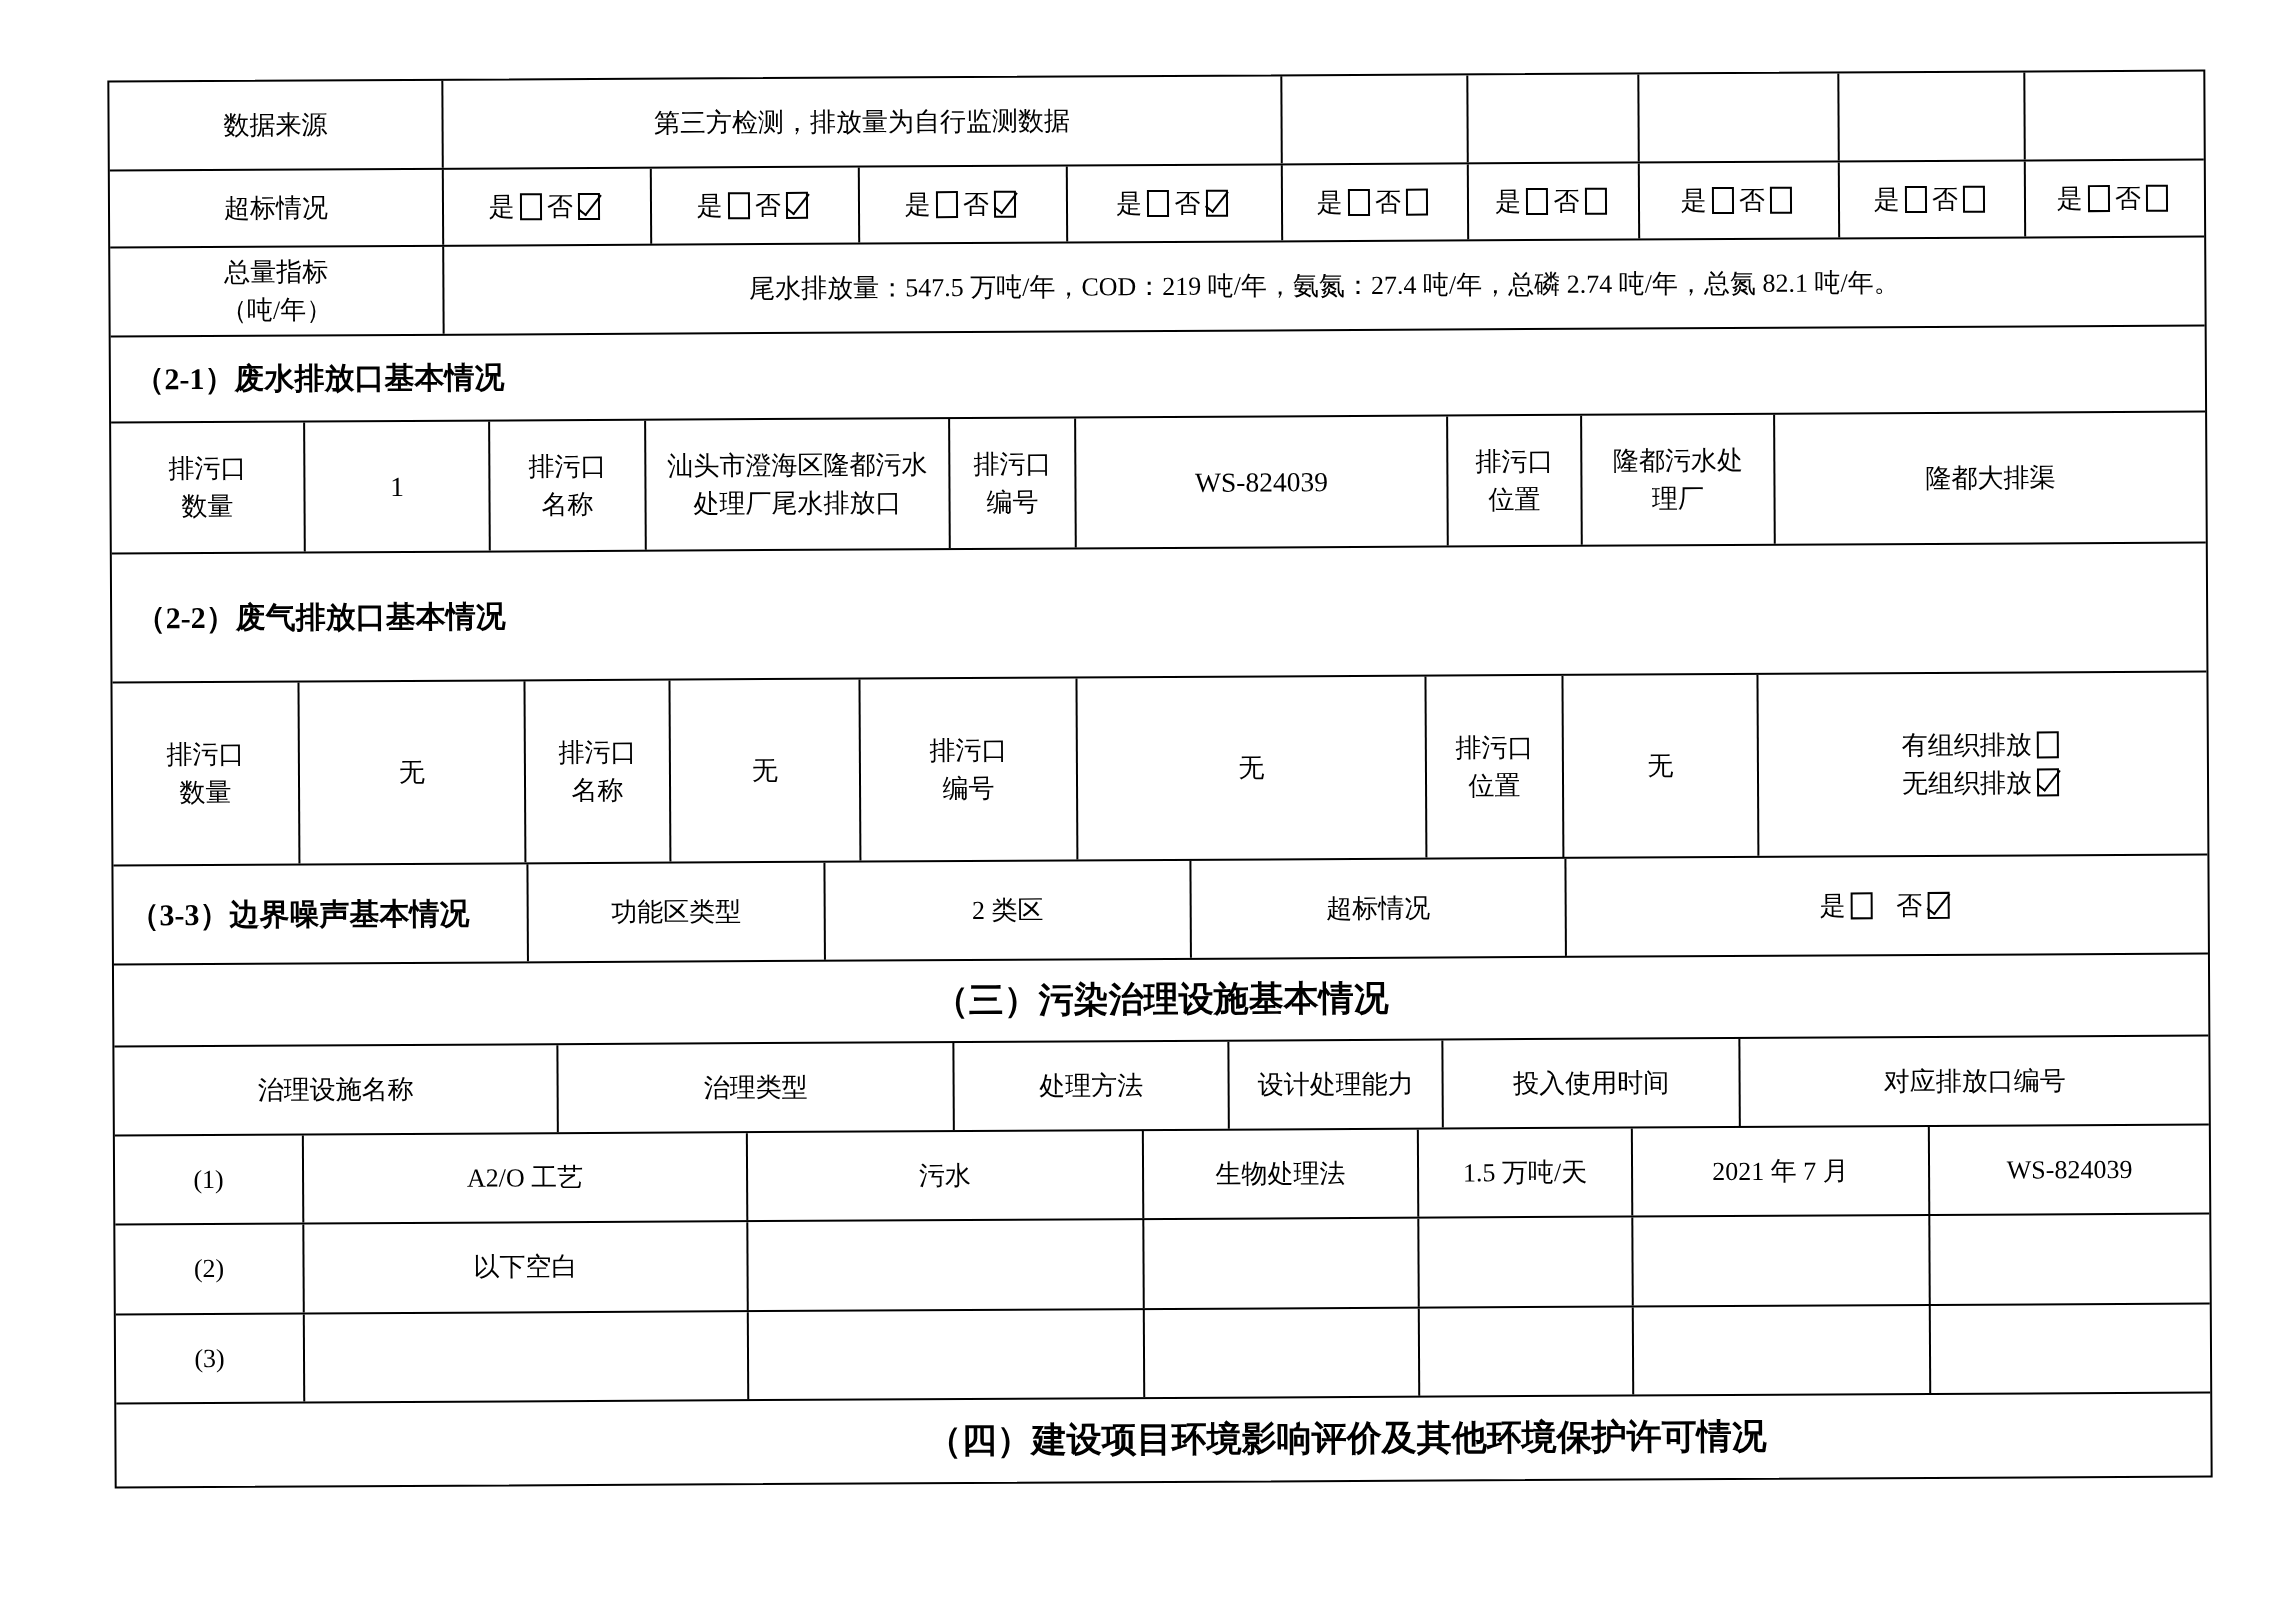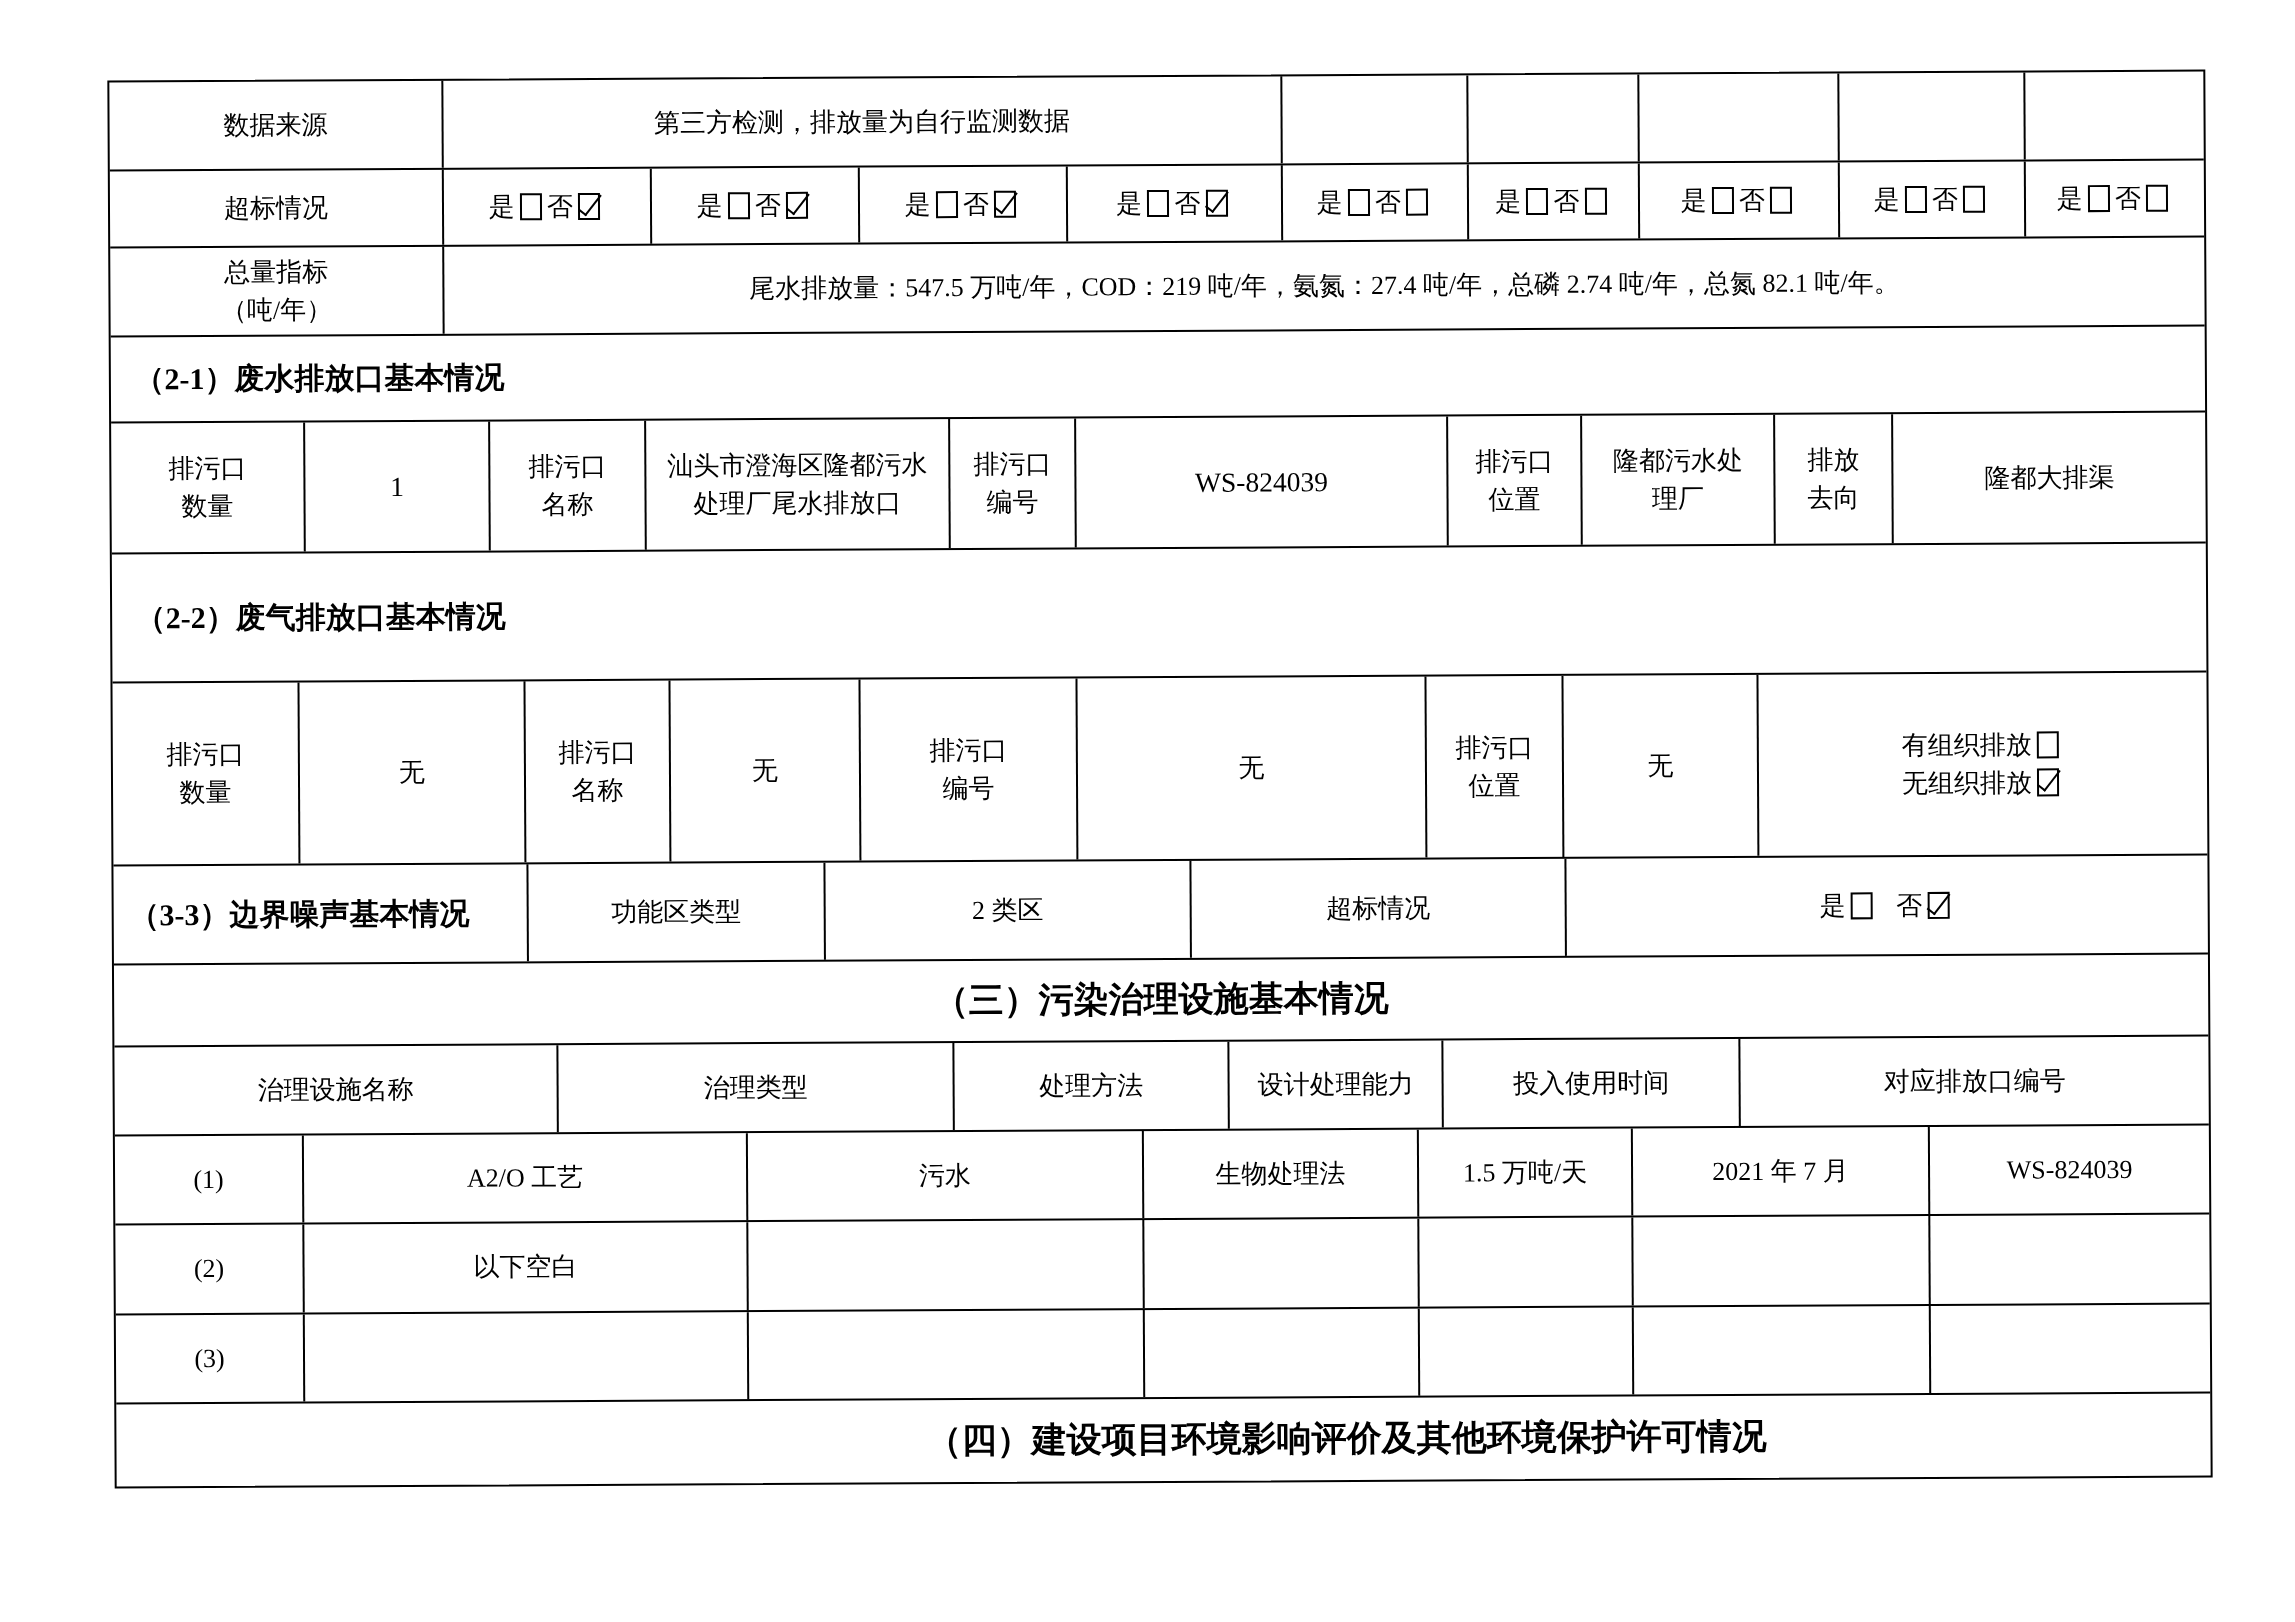--- a/index.html
+++ b/index.html
@@ -174,23 +174,20 @@
       </div>
       <div class="td noflex" style="width:372px;font-size:27.5px">
         <span>WS-824039</span>
       </div>
       <div class="td noflex" style="width:134px">
         <span class="w3">排污口位置</span>
       </div>
       <div class="td noflex" style="width:193px">
         <span class="w5">隆都污水处理厂</span>
       </div>
-      <div class="td noflex" style="width:118px">
-        <span class="w2">排放去向</span>
-      </div>
       <div class="td">
         <span>隆都大排渠</span>
       </div>
     </div>
 
     <div class="tr" style="height:129px">
       <div class="td left-align sec-title" style="padding-left:23.6px;align-items:center">
         <span>（2-2）废气排放口基本情况</span>
       </div>
     </div>

